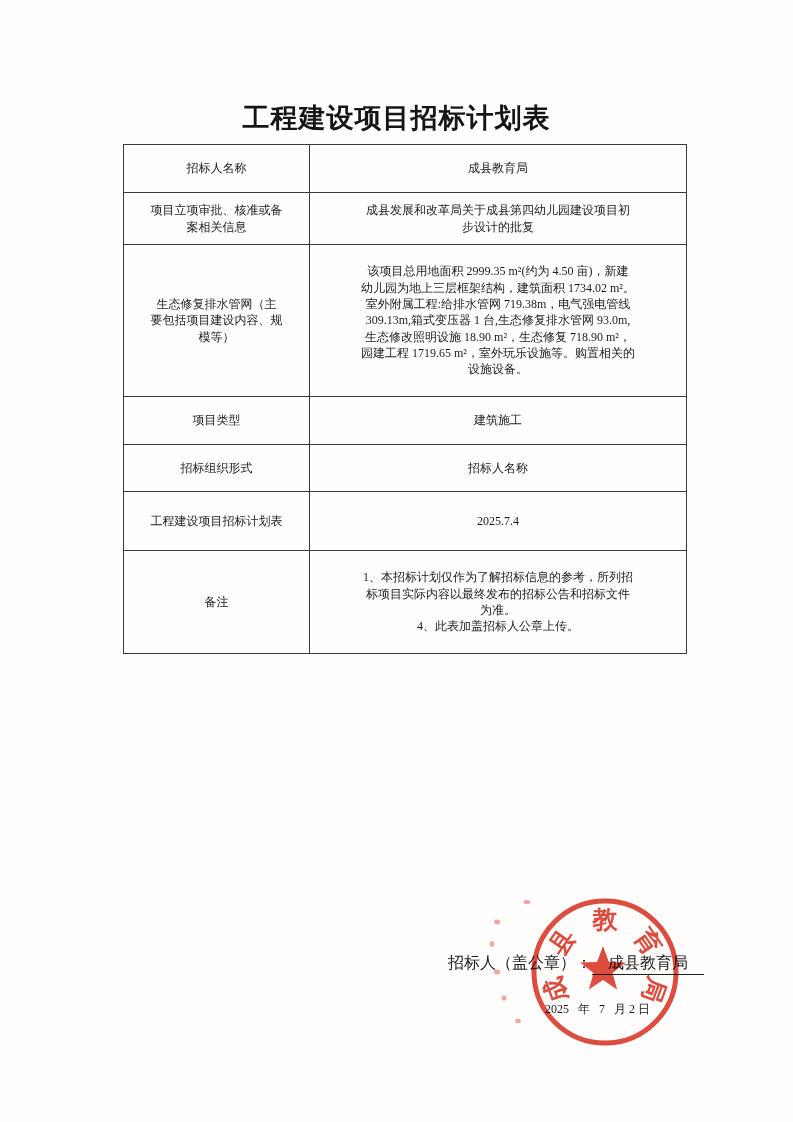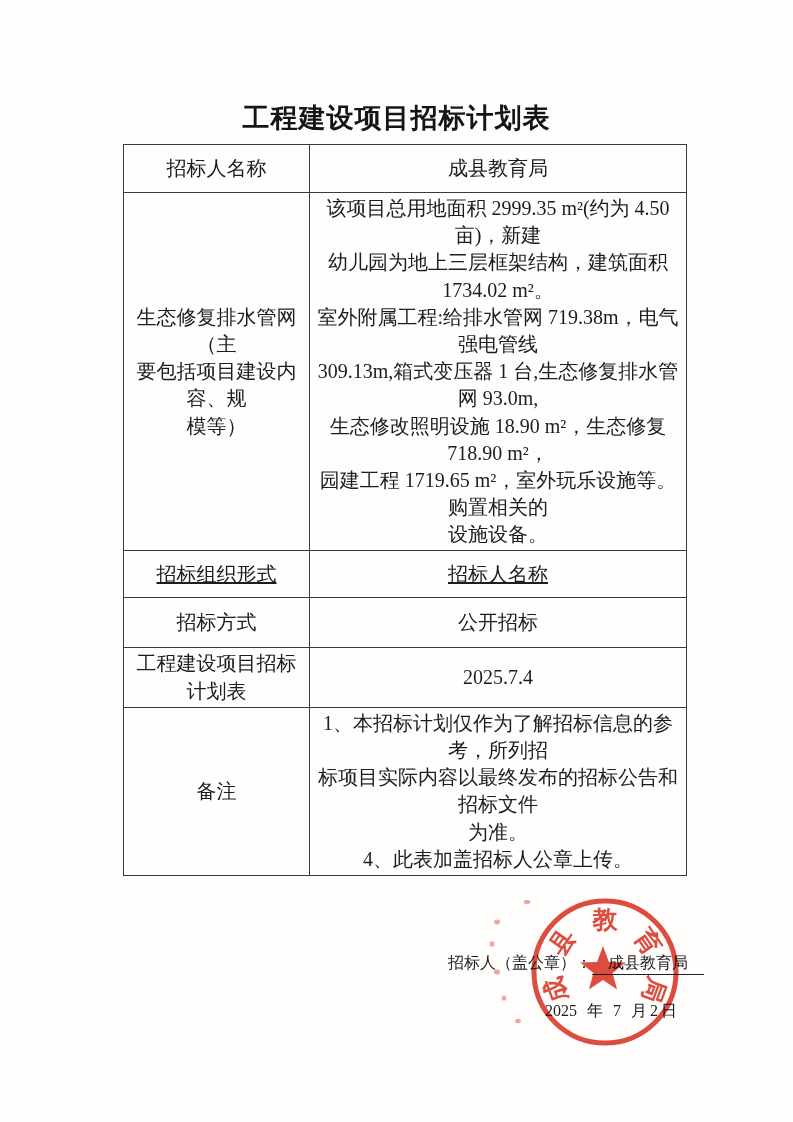--- a/index.html
+++ b/index.html
@@ -13,33 +13,33 @@
     position:absolute; top:100px; left:0; right:0; margin:0;
     text-align:center; font-size:27px; font-weight:600; letter-spacing:1px; color:#151515;
   }
   table.plan-table{
     position:absolute; left:123px; top:144px; width:564px;
     border-collapse:collapse; table-layout:fixed;
   }
   table.plan-table td{
     border:1.6px solid var(--line);
     padding:2px 3px;
-    font-size:20px; line-height:1.36;
+    font-size:12px; line-height:1.36;
     text-align:center; vertical-align:middle;
     white-space:pre-line; color:#1c1c1c;
   }
   td.value-left{ text-align:left; padding-left:8px; padding-right:6px; }
   .footer-sig{
     position:absolute; left:448px; top:953px; font-size:16px; white-space:nowrap;
   }
   .sig-underline{
     display:inline-block; border-bottom:1.6px solid #222; padding:0 8px; min-width:96px; text-align:center;
   }
   .footer-date{
-    position:absolute; left:545px; top:1001px; font-size:16px; word-spacing:6px; white-space:nowrap;
+    position:absolute; left:545px; top:1001px; font-size:12px; word-spacing:6px; white-space:nowrap;
   }
   .date-day{ display:inline-block; margin:0 3px; }
   .stamp-svg{
     position:absolute; left:480px; top:880px;
     mix-blend-mode:multiply; opacity:.9; pointer-events:none;
   }
   .seal-ring{ fill:none; stroke:var(--stamp); stroke-width:5; }
   .seal-star{ fill:var(--stamp); }
   .seal-char{ fill:var(--stamp); font-size:25px; font-weight:bold;
               font-family:"Liberation Serif","DejaVu Serif",serif; }
@@ -55,39 +55,45 @@
   <table class="plan-table">
     <colgroup>
       <col style="width:186px">
       <col>
     </colgroup>
     <tbody>
         <tr style="height: 48px;">
       <td class="label-cell">招标人名称</td>
       <td class="value-cell">成县教育局</td>
     </tr>
+        <tr style="height: 52px;">
+      <td class="label-cell">项目立项审批、核准或备
+案相关信息</td>
+      <td class="value-cell">成县发展和改革局关于成县第四幼儿园建设项目初
+步设计的批复</td>
+    </tr>
         <tr style="height: 152px;">
       <td class="label-cell">生态修复排水管网（主
 要包括项目建设内容、规
 模等）</td>
       <td class="value-cell">该项目总用地面积 2999.35 m²(约为 4.50 亩)，新建
 幼儿园为地上三层框架结构，建筑面积 1734.02 m²。
 室外附属工程:给排水管网 719.38m，电气强电管线
 309.13m,箱式变压器 1 台,生态修复排水管网 93.0m,
 生态修改照明设施 18.90 m²，生态修复 718.90 m²，
 园建工程 1719.65 m²，室外玩乐设施等。购置相关的
 设施设备。</td>
     </tr>
-        <tr style="height: 47px; text-decoration: underline;">
+        <tr style="height: 48px;">
+      <td class="label-cell">项目类型</td>
+      <td class="value-cell">建筑施工</td>
+    </tr>
+        <tr style="height: 47px;">
       <td class="label-cell">招标组织形式</td>
       <td class="value-cell">招标人名称</td>
-    </tr>
-        <tr style="height: 50px;">
-      <td class="label-cell">招标方式</td>
-      <td class="value-cell">公开招标</td>
     </tr>
         <tr style="height: 59px;">
       <td class="label-cell">工程建设项目招标计划表</td>
       <td class="value-cell">2025.7.4</td>
     </tr>
         <tr style="height: 103px;">
       <td class="label-cell">备注</td>
       <td class="value-cell value-left">1、本招标计划仅作为了解招标信息的参考，所列招
 标项目实际内容以最终发布的招标公告和招标文件
 为准。

